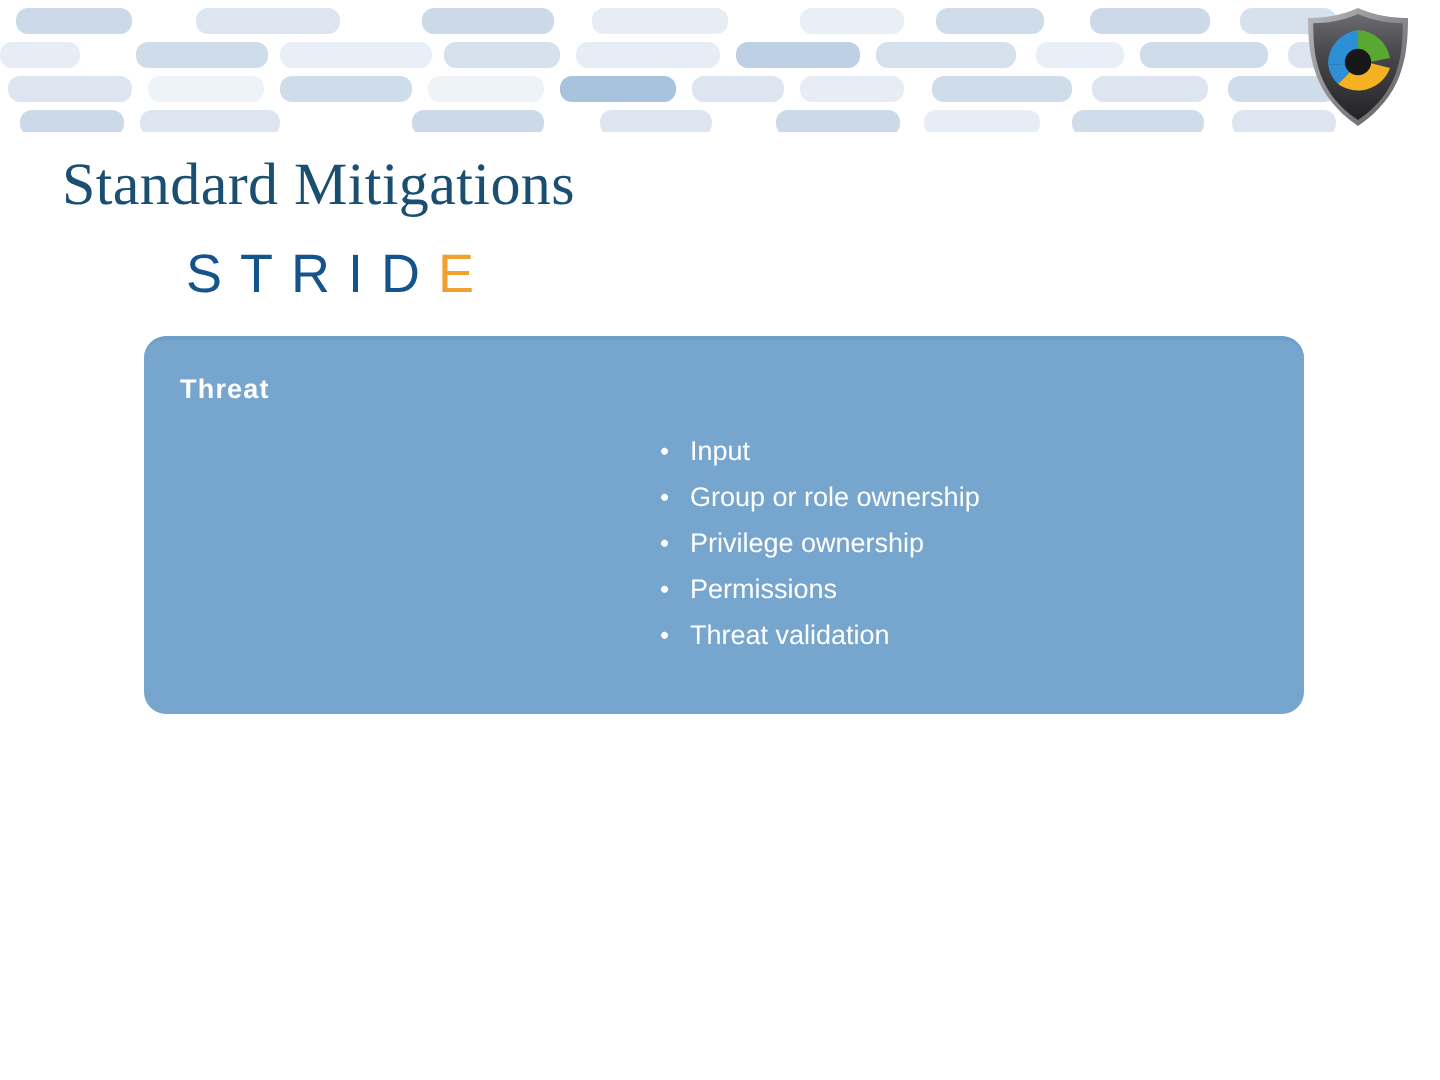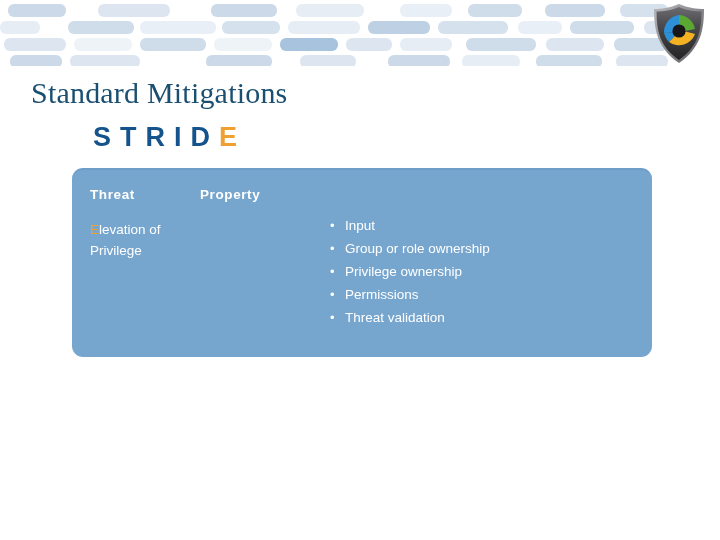--- a/index.html
+++ b/index.html
@@ -47,21 +47,21 @@
     font-size: 30px;
     font-weight: normal;
     letter-spacing: 0.2px;
     white-space: nowrap;
   }
   #stride-word {
     position: absolute;
     left: 93px;
     top: 122px;
     font-size: 27px;
-    font-weight: bold;
+    font-weight: normal;
     letter-spacing: 9px;
     white-space: nowrap;
   }
   #stride-word .ltr { }
 
   
   #mitigation-panel {
     position: absolute;
     left: 72px;
     top: 168px;
@@ -193,24 +193,22 @@
 
 <div id="page-title" style="color: rgb(27, 79, 114); font-family: Liberation Serif, serif;">Standard Mitigations</div>
 
 <div id="stride-word"><span class="ltr" style="color: rgb(21, 83, 140);">S</span><span class="ltr" style="color: rgb(21, 83, 140);">T</span><span class="ltr" style="color: rgb(21, 83, 140);">R</span><span class="ltr" style="color: rgb(21, 83, 140);">I</span><span class="ltr" style="color: rgb(21, 83, 140);">D</span><span class="ltr" style="color: rgb(240, 160, 48);">E</span></div>
 
 <div id="mitigation-panel" style="background: rgb(118, 165, 206); border-top: 2px solid rgb(110, 158, 200);">
 
   <div id="threat-table">
     <div class="tbl-row" id="threat-header-row">
       <div class="tbl-head-cell col-threat">Threat</div>
-      <div class="tbl-head-cell col-property">Property</div>
     </div>
     <div class="tbl-row">
-      <div class="tbl-cell col-threat"><span class="accent-letter" style="color: rgb(240, 160, 48);">E</span><span>levation of Privilege</span></div>
     </div>
   </div>
 
   <ul id="mitigation-list">
       <li><span class="bullet-dot">•</span><span>Input</span></li>
       <li><span class="bullet-dot">•</span><span>Group or role ownership</span></li>
       <li><span class="bullet-dot">•</span><span>Privilege ownership</span></li>
       <li><span class="bullet-dot">•</span><span>Permissions</span></li>
       <li><span class="bullet-dot">•</span><span>Threat validation</span></li>
     </ul>

